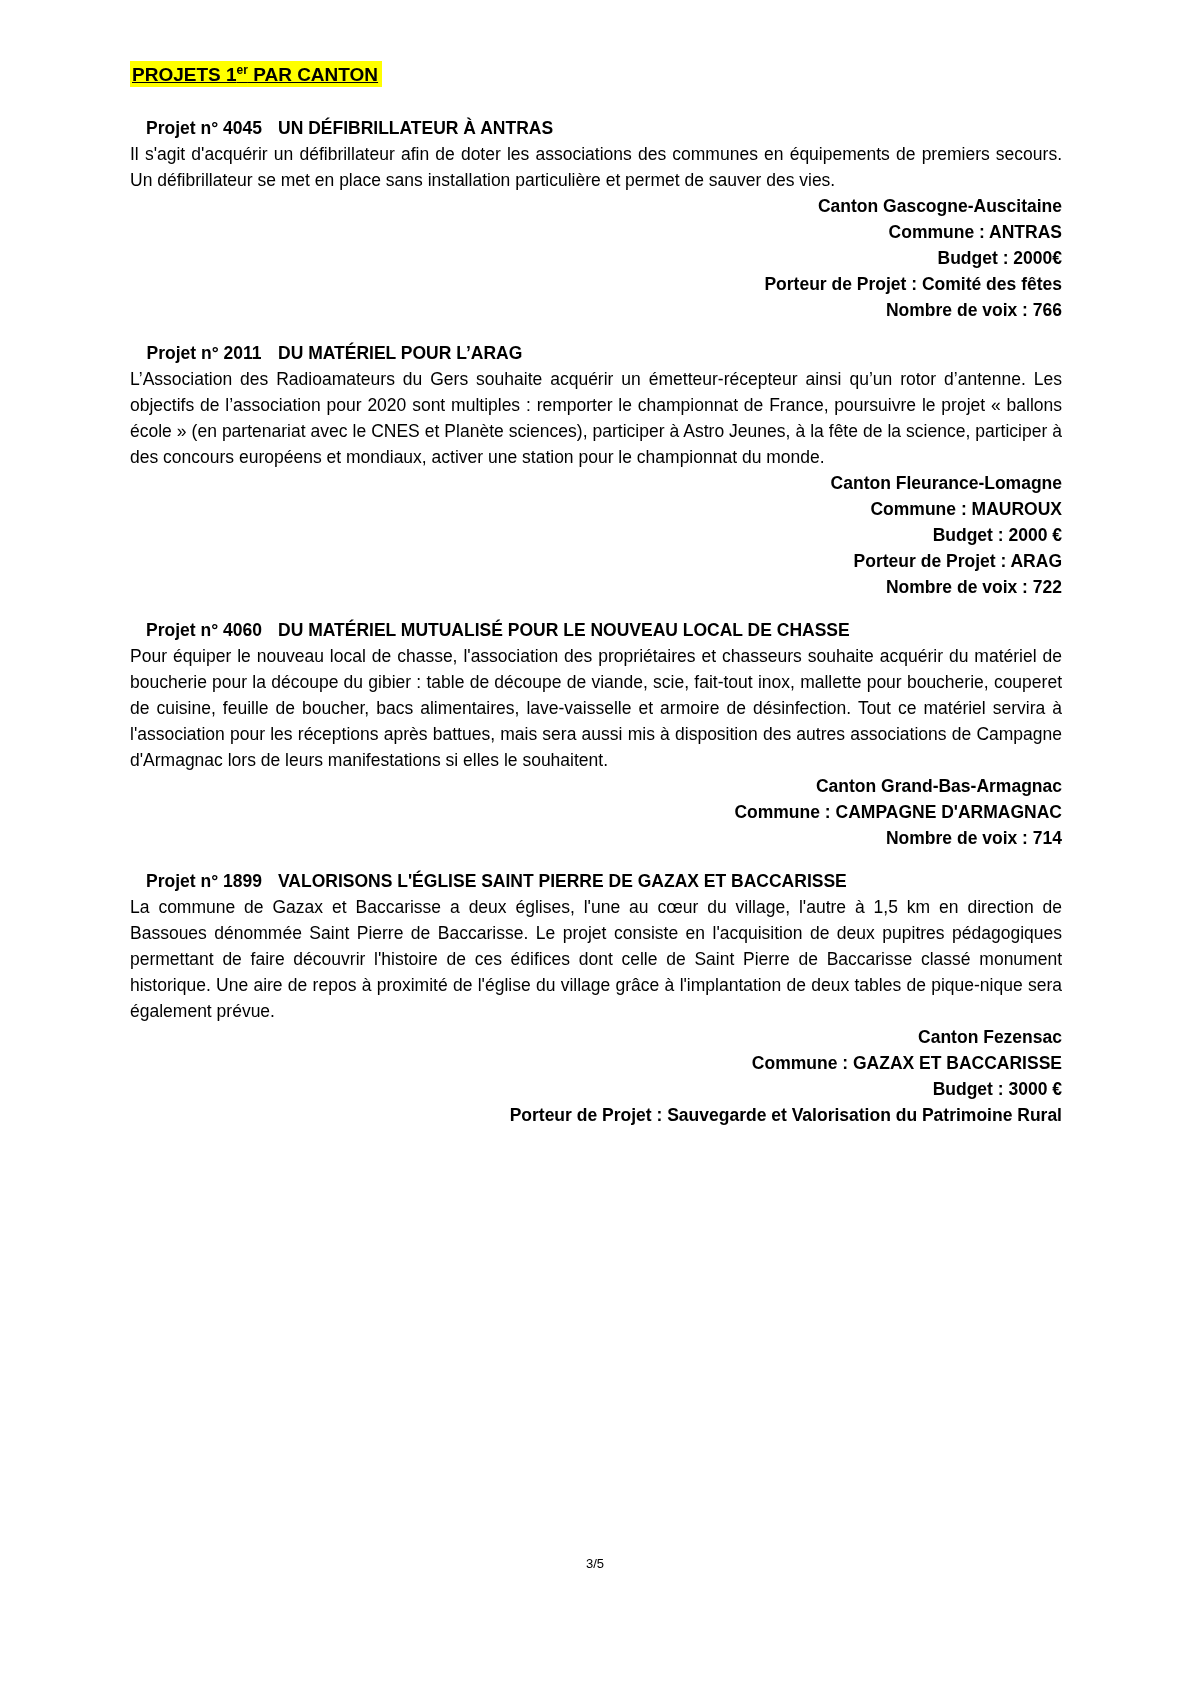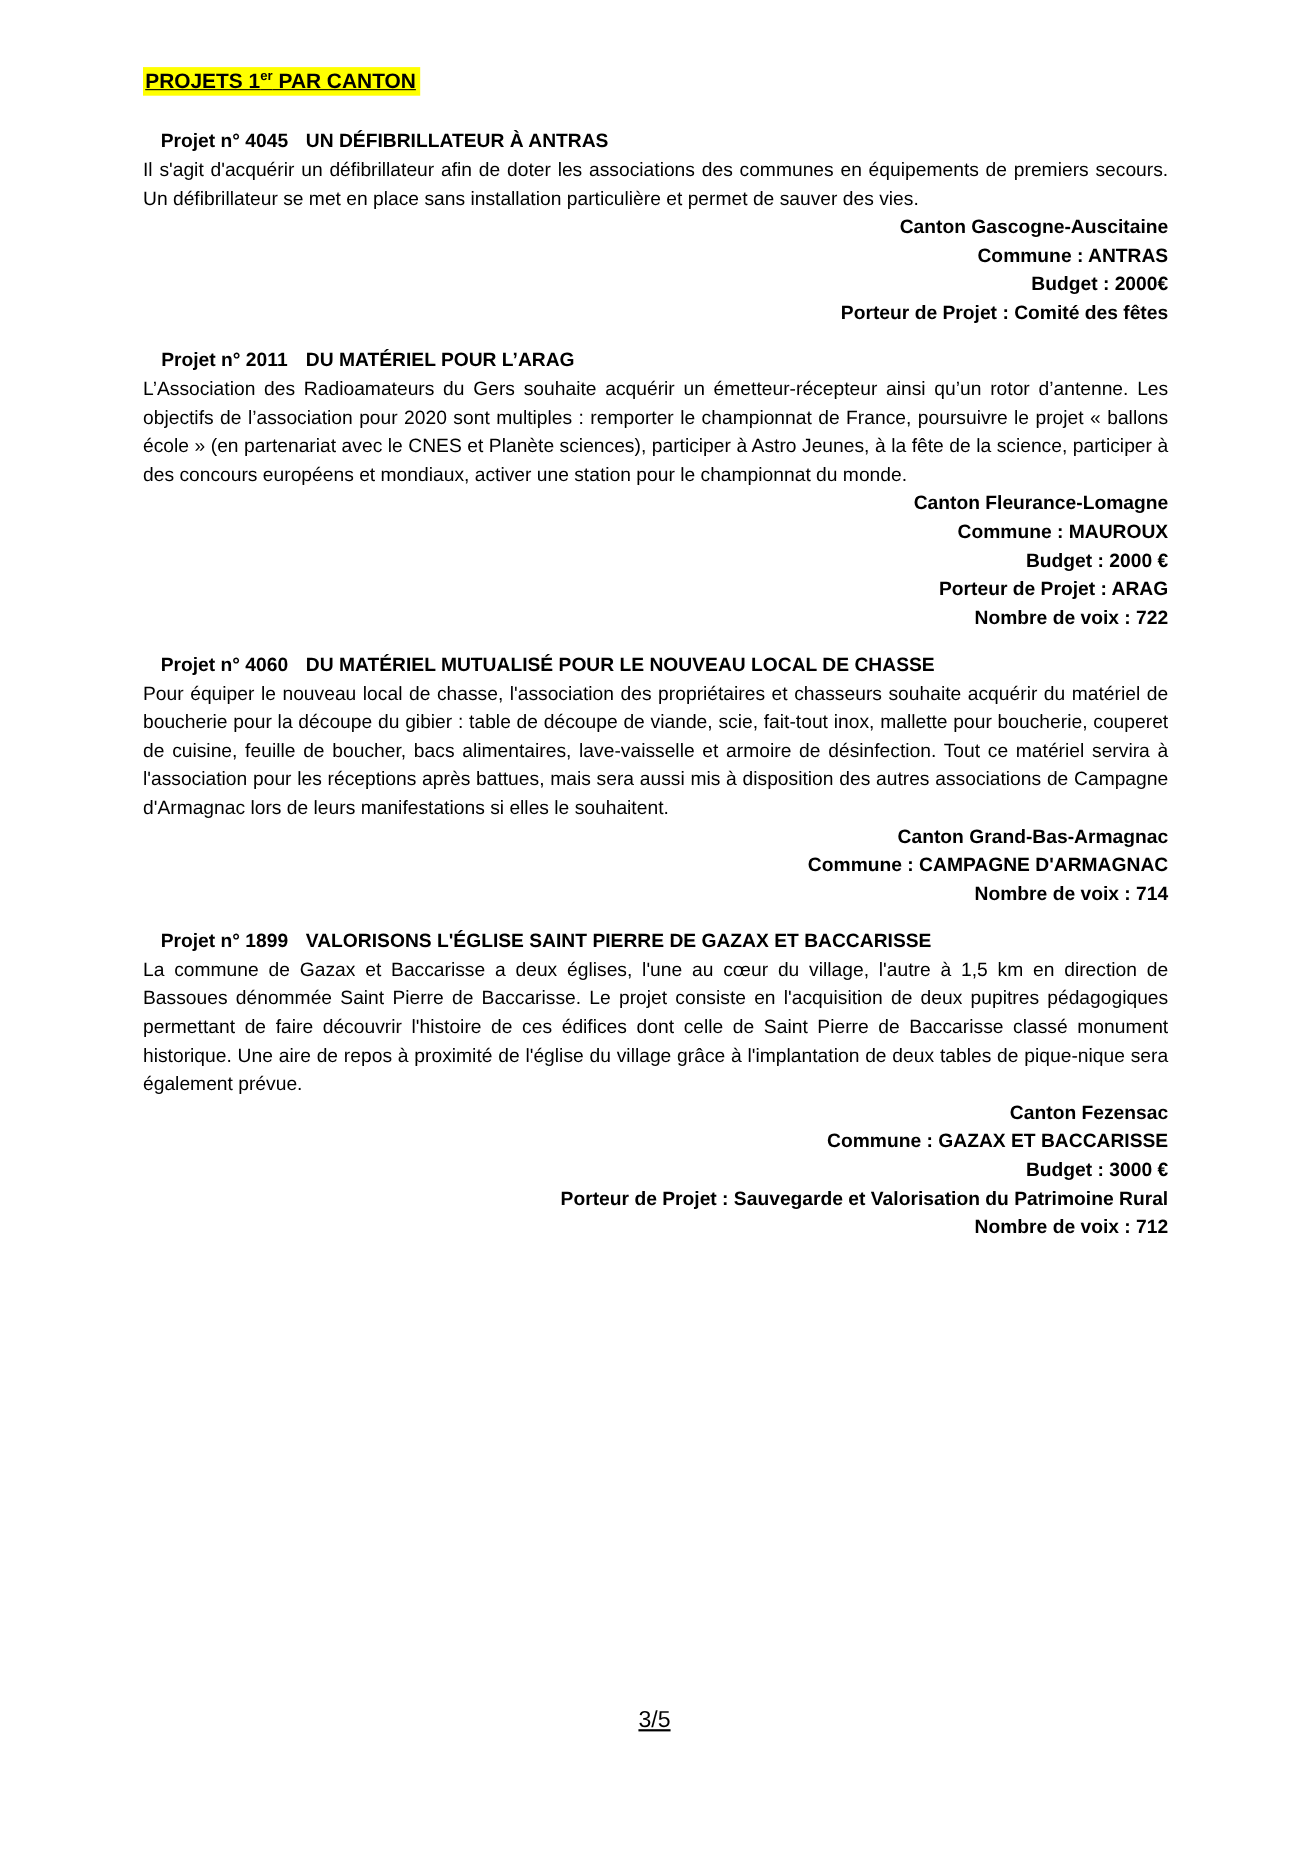--- a/index.html
+++ b/index.html
@@ -37,38 +37,38 @@
   .project-heading { font-weight: bold; }
   .project-label { display: inline-block; min-width: 148px; text-align: center; }
   .desc { text-align: justify; }
   .meta { font-weight: bold; text-align: right; }
   .footer {
     position: absolute;
     left: 0;
     right: 0;
     top: 1551px;
     text-align: center;
-    font-size: 21px;
-    text-decoration: underline;
+    font-size: 13px;
   }
 </style>
 </head>
 <body>
 
 <div class="page">
 
   <h1 class="doc-title"><span class="hl"><span>PROJETS 1</span><sup>er</sup><span> PAR CANTON</span></span></h1>
 
   <section class="project">
     <p class="project-heading"><span class="project-label">Projet n° 4045</span><span>UN DÉFIBRILLATEUR À ANTRAS</span></p>
     <p class="desc">Il s'agit d'acquérir un défibrillateur afin de doter les associations des communes en équipements de premiers secours. Un défibrillateur se met en place sans installation particulière et permet de sauver des vies.</p>
     <p class="meta">Canton Gascogne-Auscitaine</p>
     <p class="meta">Commune : ANTRAS</p>
     <p class="meta">Budget : 2000€</p>
     <p class="meta">Porteur de Projet : Comité des fêtes</p>
+    <p class="meta">Nombre de voix : 766</p>
   </section>
 
   <section class="project">
     <p class="project-heading"><span class="project-label">Projet n° 2011</span><span>DU MATÉRIEL POUR L’ARAG</span></p>
     <p class="desc">L’Association des Radioamateurs du Gers souhaite acquérir un émetteur-récepteur ainsi qu’un rotor d’antenne. Les objectifs de l’association pour 2020 sont multiples : remporter le championnat de France, poursuivre le projet « ballons école » (en partenariat avec le CNES et Planète sciences), participer à Astro Jeunes, à la fête de la science, participer à des concours européens et mondiaux, activer une station pour le championnat du monde.</p>
     <p class="meta">Canton Fleurance-Lomagne</p>
     <p class="meta">Commune : MAUROUX</p>
     <p class="meta">Budget : 2000 €</p>
     <p class="meta">Porteur de Projet : ARAG</p>
     <p class="meta">Nombre de voix : 722</p>
@@ -82,18 +82,17 @@
     <p class="meta">Nombre de voix : 714</p>
   </section>
 
   <section class="project">
     <p class="project-heading"><span class="project-label">Projet n° 1899</span><span>VALORISONS L'ÉGLISE SAINT PIERRE DE GAZAX ET BACCARISSE</span></p>
     <p class="desc">La commune de Gazax et Baccarisse a deux églises, l'une au cœur du village, l'autre à 1,5 km en direction de Bassoues dénommée Saint Pierre de Baccarisse. Le projet consiste en l'acquisition de deux pupitres pédagogiques permettant de faire découvrir l'histoire de ces édifices dont celle de Saint Pierre de Baccarisse classé monument historique. Une aire de repos à proximité de l'église du village grâce à l'implantation de deux tables de pique-nique sera également prévue.</p>
     <p class="meta">Canton Fezensac</p>
     <p class="meta">Commune : GAZAX ET BACCARISSE</p>
     <p class="meta">Budget : 3000 €</p>
     <p class="meta">Porteur de Projet : Sauvegarde et Valorisation du Patrimoine Rural</p>
-    <p class="meta">Nombre de voix : 712</p>
   </section>
 
   <div class="footer">3/5</div>
 
 </div>
 
 </body></html>

